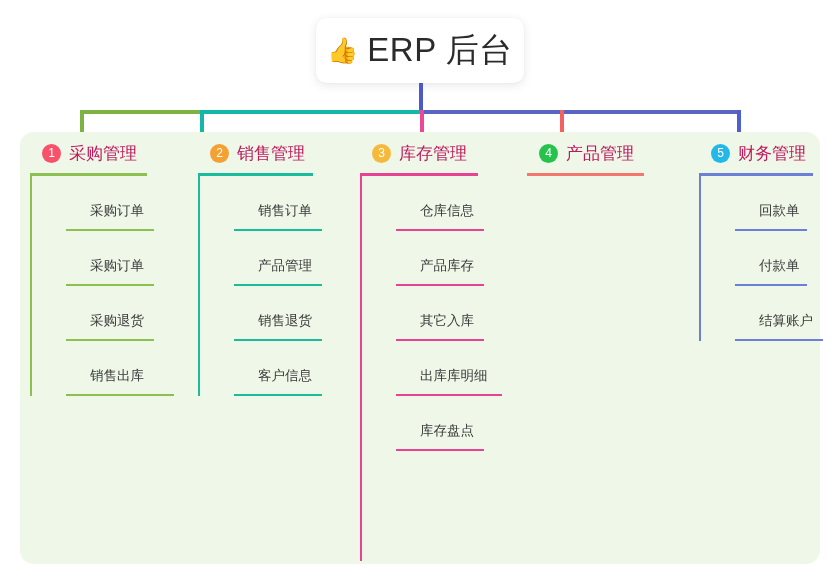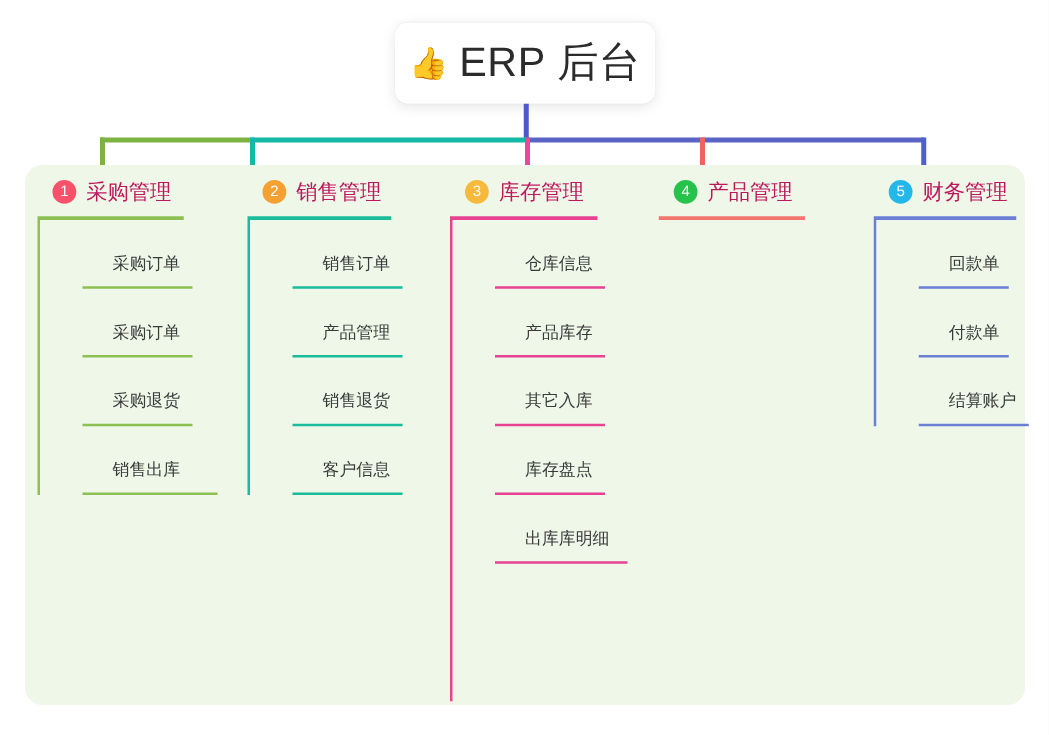--- a/index.html
+++ b/index.html
@@ -237,27 +237,27 @@
           </div>
           <div class="item">
             <span class="item-label">产品库存</span>
             <div class="item-rule" style="width: 88px; background: rgb(232, 67, 147);"></div>
           </div>
           <div class="item">
             <span class="item-label">其它入库</span>
             <div class="item-rule" style="width: 88px; background: rgb(232, 67, 147);"></div>
           </div>
           <div class="item">
-            <span class="item-label">库存盘点</span>
-            <div class="item-rule" style="width: 88px; background: rgb(232, 67, 147);"></div>
-          </div>
-          <div class="item">
             <span class="item-label">出库库明细</span>
             <div class="item-rule" style="width: 106px; background: rgb(232, 67, 147);"></div>
           </div>
+          <div class="item">
+            <span class="item-label">库存盘点</span>
+            <div class="item-rule" style="width: 88px; background: rgb(232, 67, 147);"></div>
+          </div>
         </div>
       </div>
       <div class="column" style="left: 527px;">
         <div class="col-header">
           <span class="badge" style="background: rgb(39, 194, 76);">4</span>
           <span class="col-title">产品管理</span>
         </div>
         <div class="col-rule" style="width: 117px; background: rgb(244, 119, 111);"></div>
       </div>
       <div class="column" style="left: 699px;">

